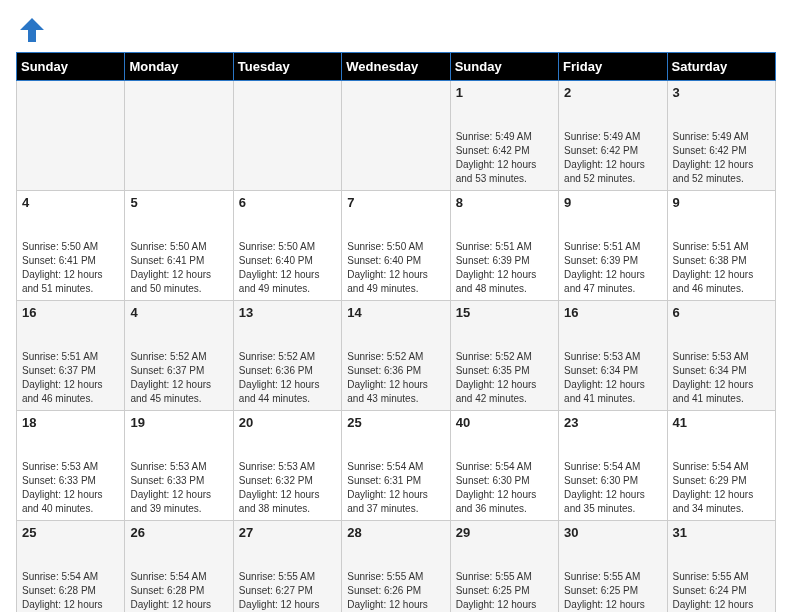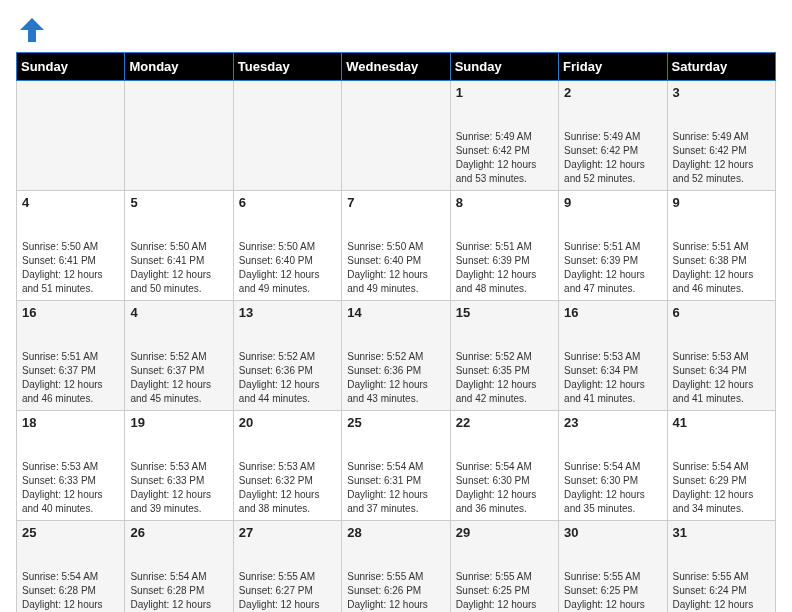--- a/index.html
+++ b/index.html
@@ -212,21 +212,21 @@
         </td>
         <td>
           <div class="day-num">20</div>
           <div class="day-detail">Sunrise: 5:53 AM<br>Sunset: 6:32 PM<br>Daylight: 12 hours and 38 minutes.</div>
         </td>
         <td>
           <div class="day-num">25</div>
           <div class="day-detail">Sunrise: 5:54 AM<br>Sunset: 6:31 PM<br>Daylight: 12 hours and 37 minutes.</div>
         </td>
         <td>
-          <div class="day-num">22</div>
+          <div class="day-num">40</div>
           <div class="day-detail">Sunrise: 5:54 AM<br>Sunset: 6:30 PM<br>Daylight: 12 hours and 36 minutes.</div>
         </td>
         <td>
           <div class="day-num">23</div>
           <div class="day-detail">Sunrise: 5:54 AM<br>Sunset: 6:30 PM<br>Daylight: 12 hours and 35 minutes.</div>
         </td>
         <td>
           <div class="day-num">41</div>
           <div class="day-detail">Sunrise: 5:54 AM<br>Sunset: 6:29 PM<br>Daylight: 12 hours and 34 minutes.</div>
         </td>

